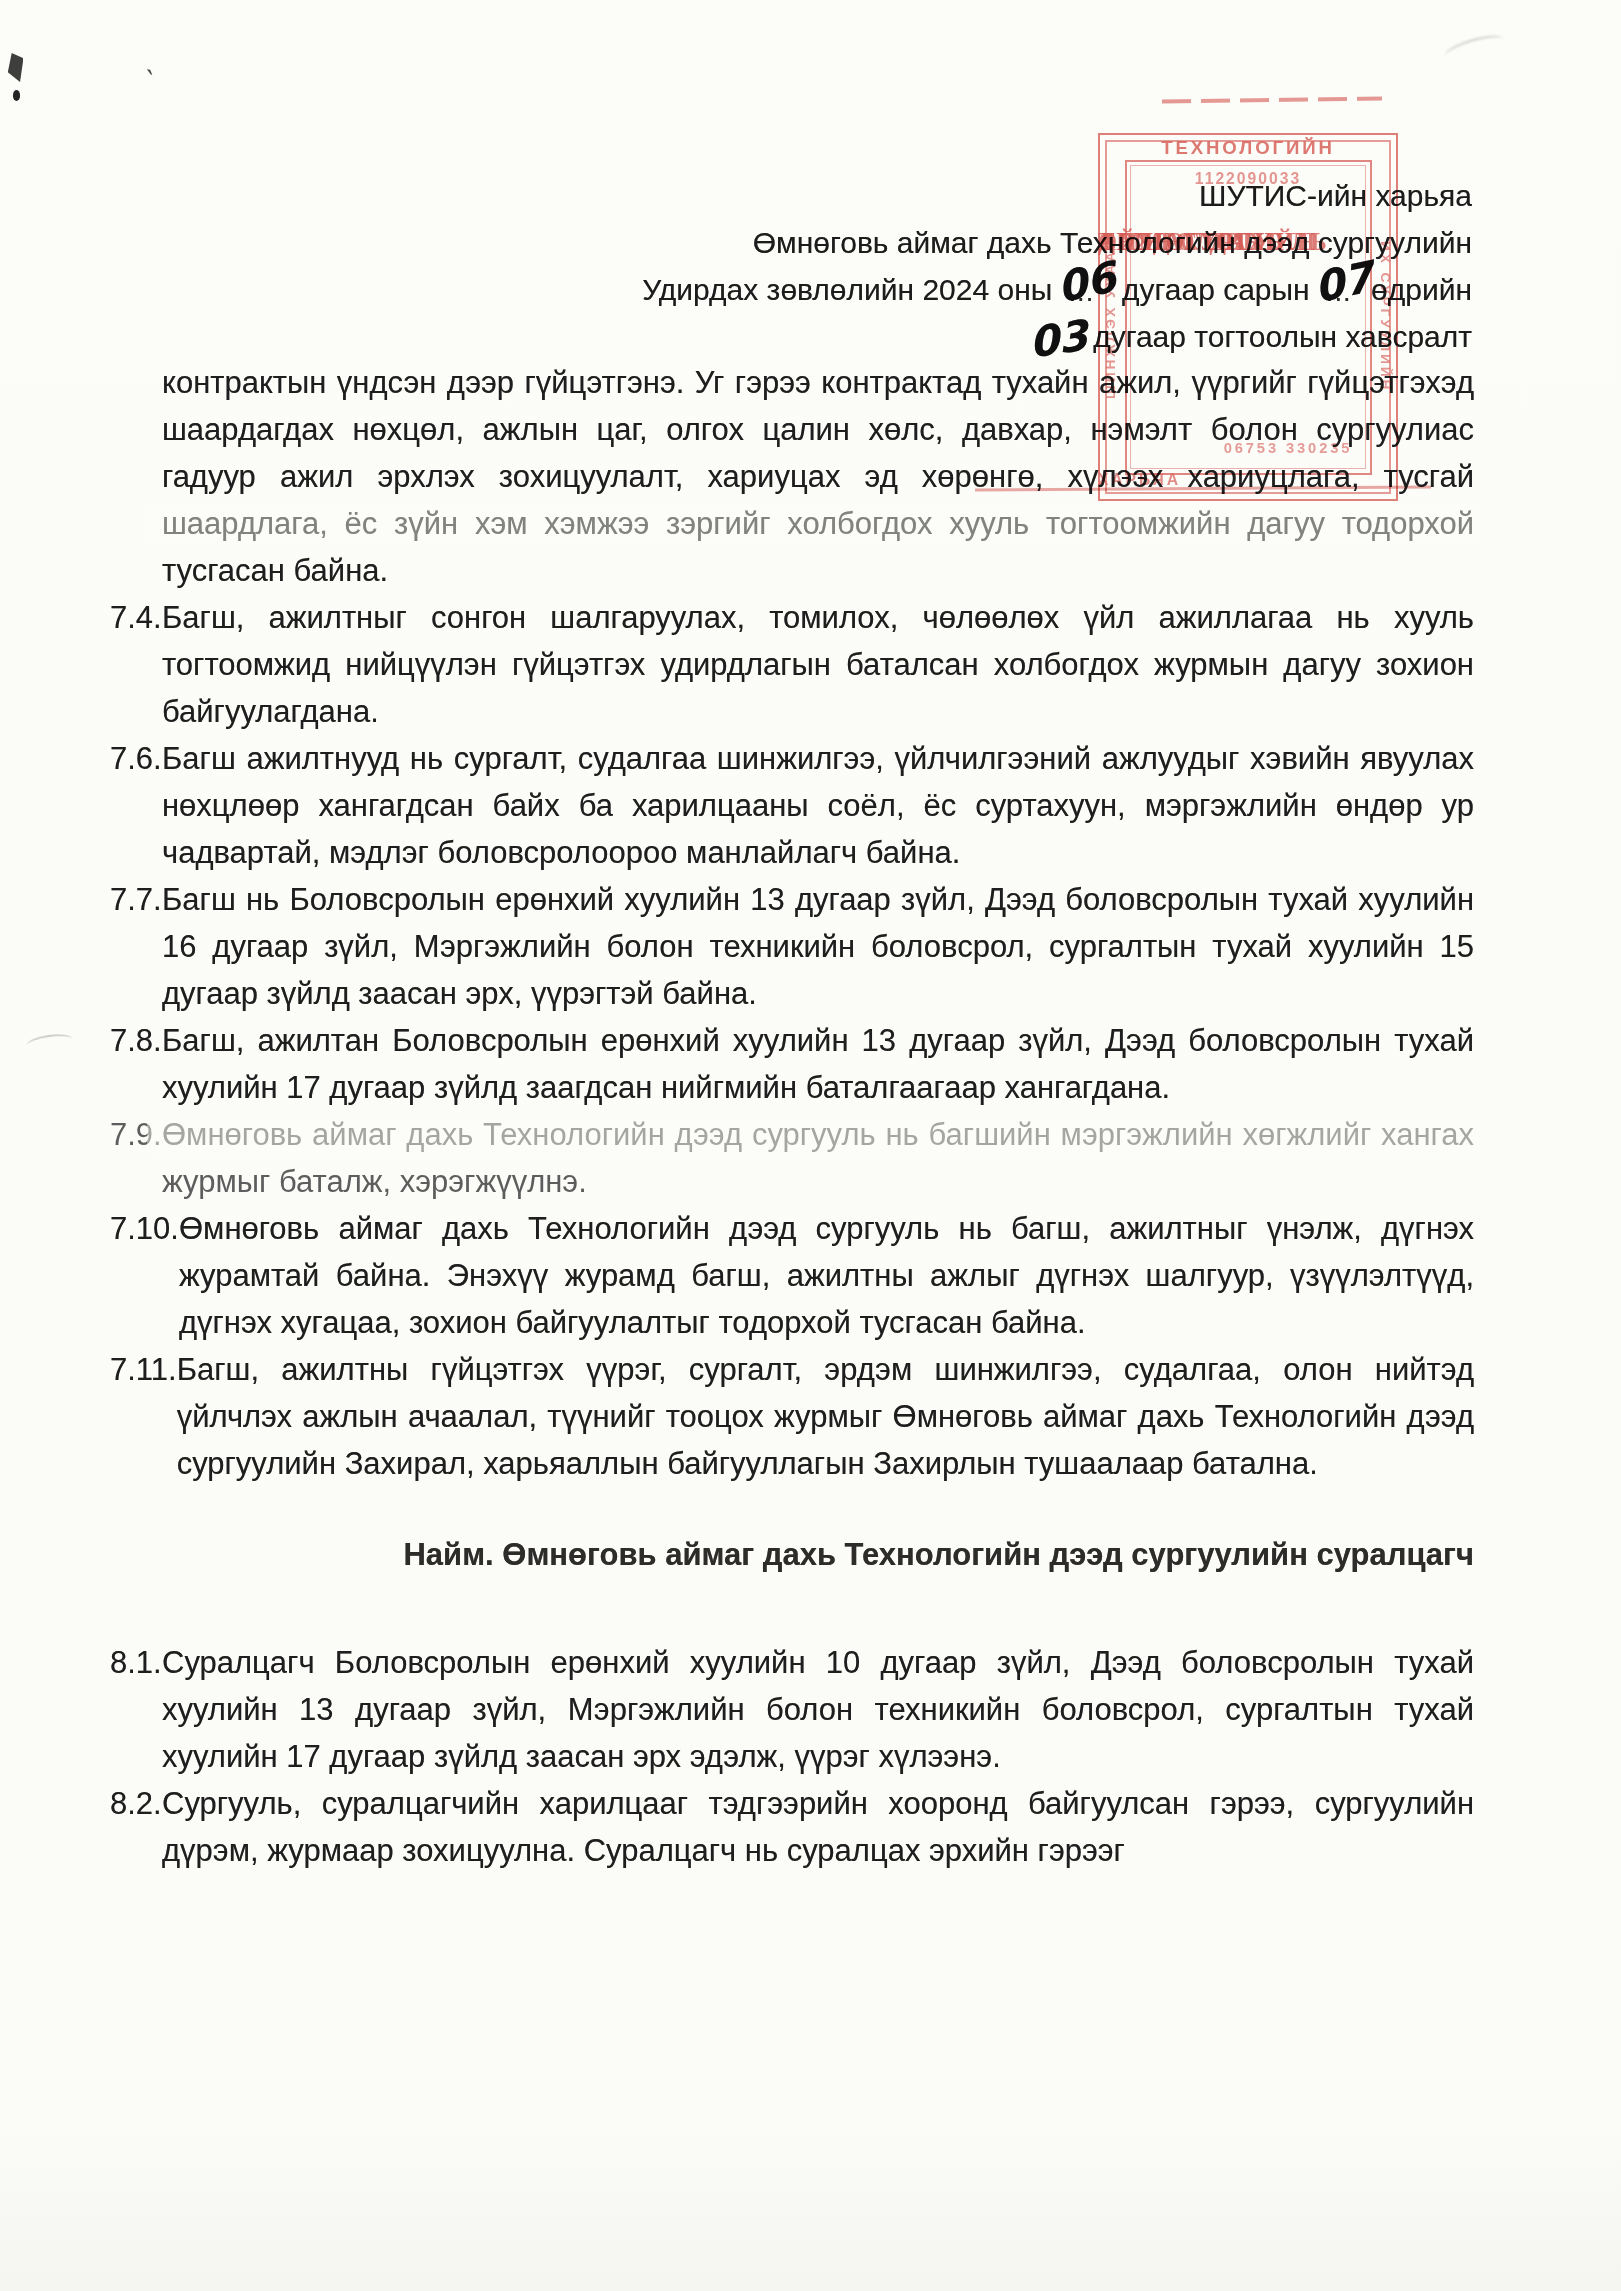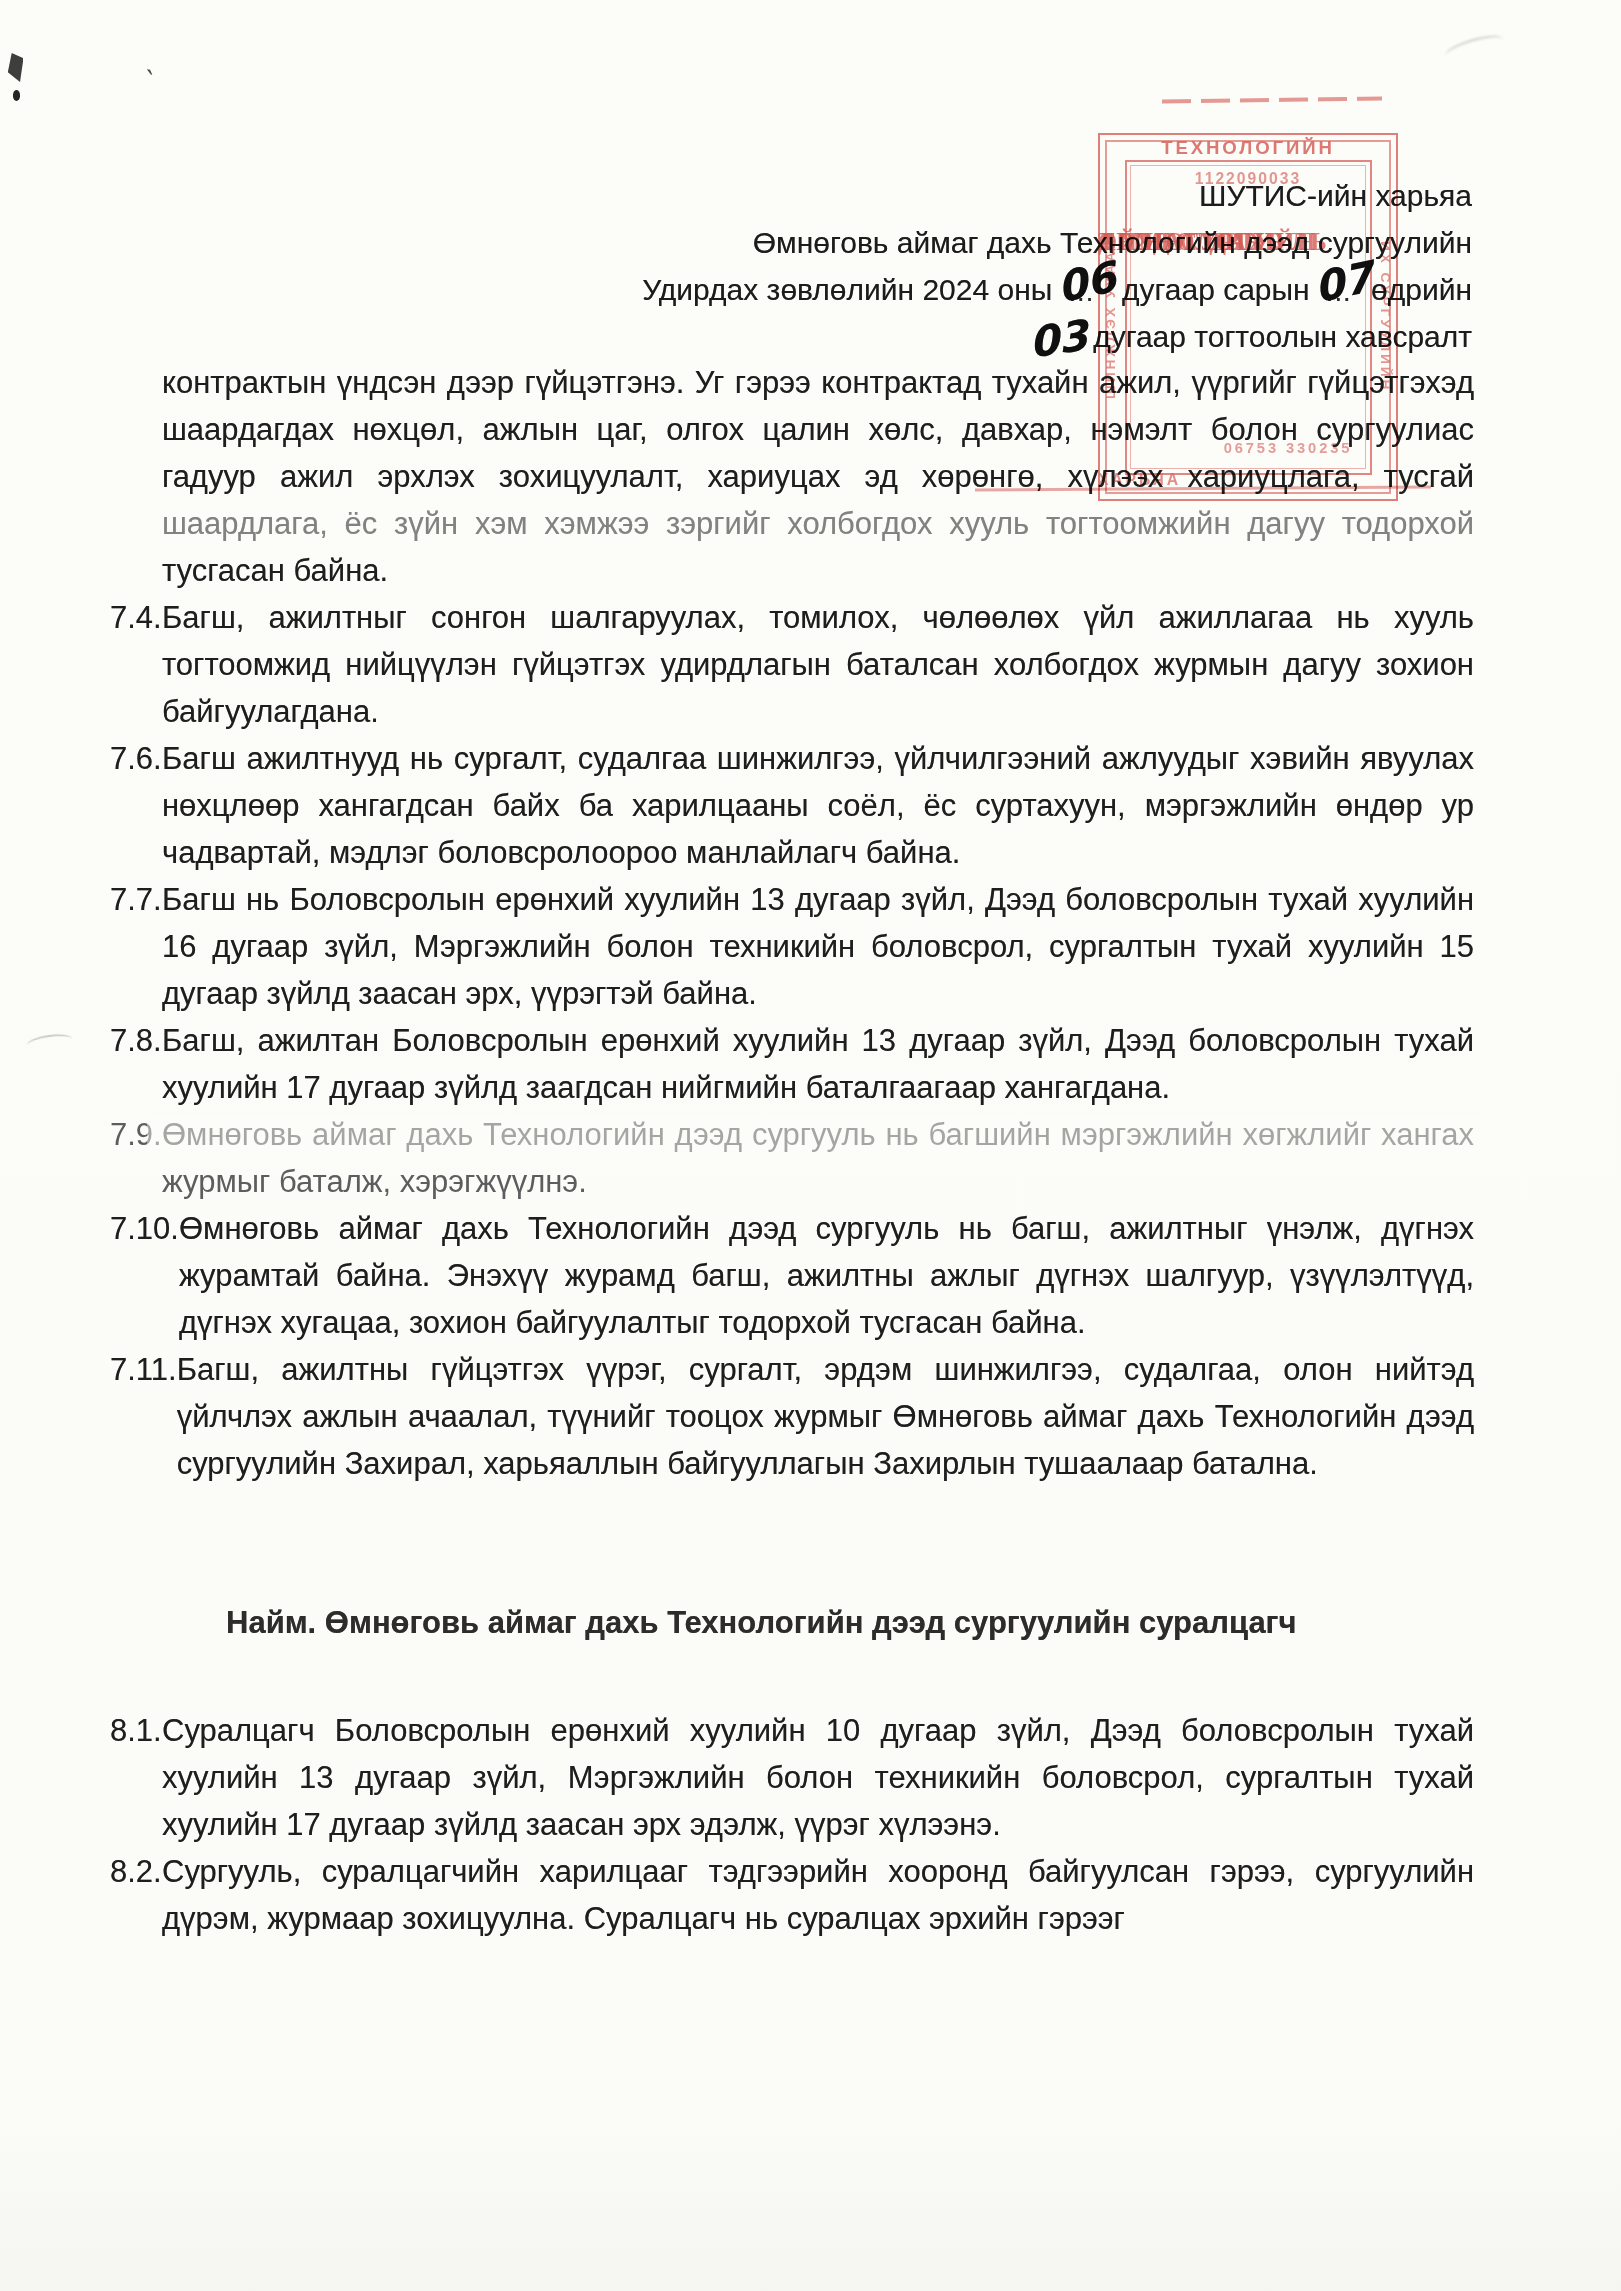--- a/index.html
+++ b/index.html
@@ -33,22 +33,22 @@
     font-size:31px; line-height:47px; text-align:justify;
     text-shadow:0 0 0.6px rgba(0,0,0,.45);
   }
   .intro{margin:0 0 0 52px;}
   .item{display:flex; align-items:flex-start;}
   .item .num{flex:0 0 52px; white-space:nowrap;}
   .item.wide .num{flex:0 0 auto;}
   .item .txt{flex:1 1 auto; text-align:justify;}
   .faded{color:#5d5d5d; text-shadow:none;}
   .section-heading{
-    margin:112px 0 61px 116px;
-    font-weight:bold; text-align:left; color:#2e2c2a;
+    margin:44px 0 61px 116px;
+    font-weight:bold; text-align:right; color:#2e2c2a;
     text-shadow:0 0 0.5px rgba(40,40,40,.6);
   }
   
   .stamp{
     position:absolute; left:1098px; top:133px; width:300px; height:368px;
     z-index:2; mix-blend-mode:multiply; opacity:.88; pointer-events:none;
     color:#d75650; font-family:"Liberation Sans", sans-serif;
   }
   .stamp *{position:absolute;font-weight:bold;}
   .st-outer{inset:0; border:2.9px solid rgba(215,86,80,.85);}

